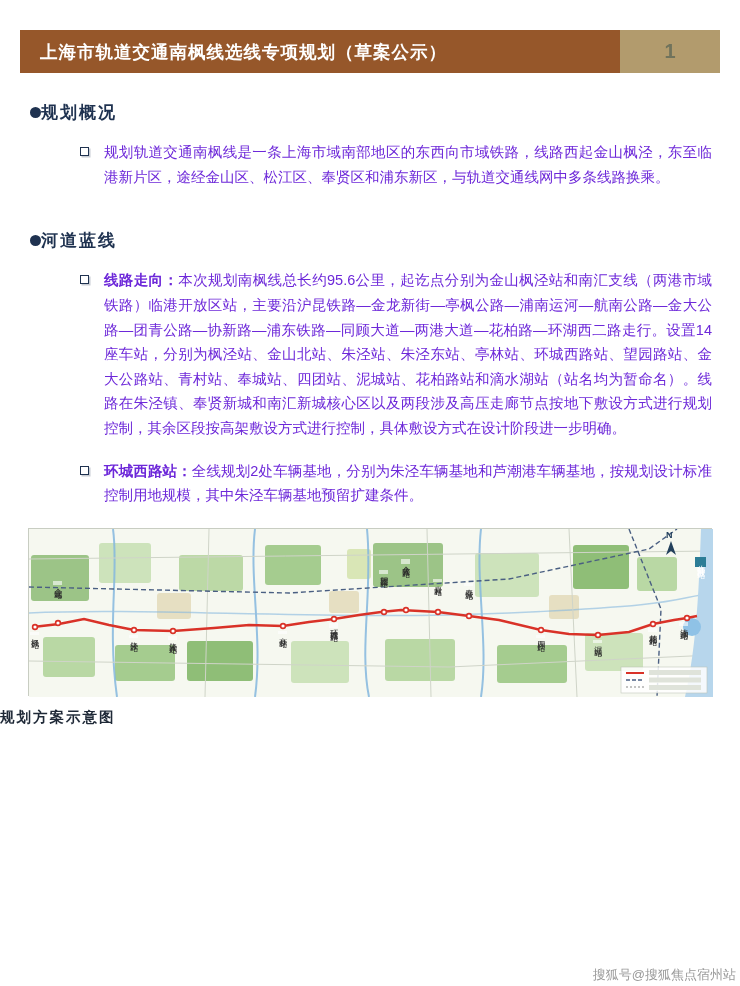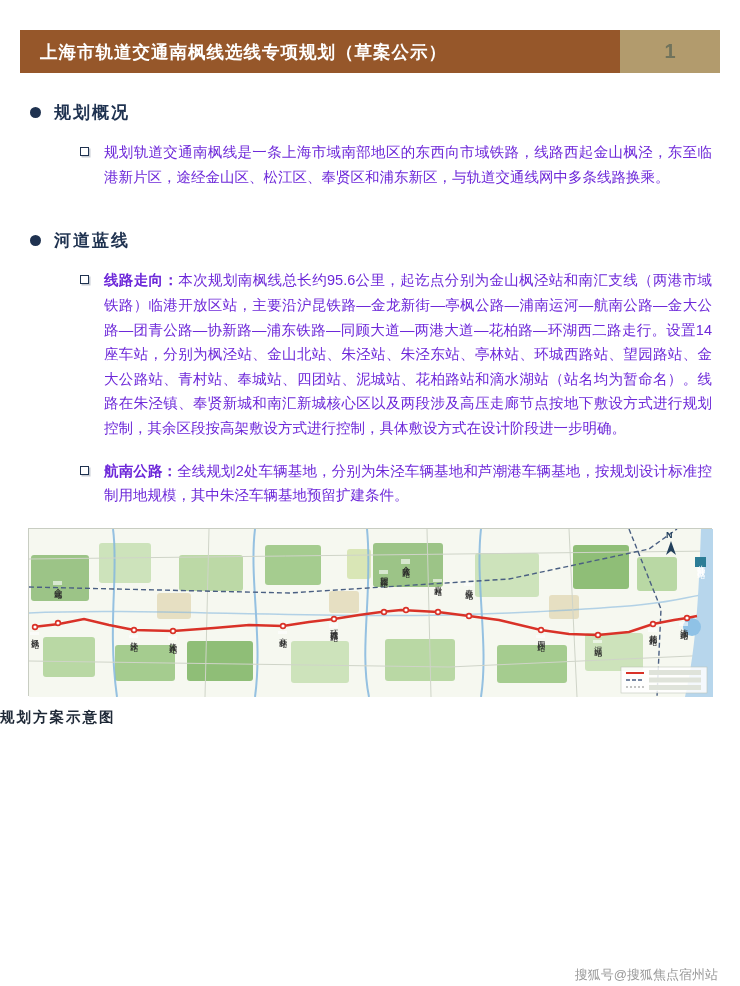--- a/index.html
+++ b/index.html
@@ -8,21 +8,21 @@
   .page { position:relative; width:740px; height:986px; margin:12px auto; background:#ffffff; overflow:hidden; color:#1f3250; }
 
   
   .titlebar { display:flex; margin:18px 20px 0 20px; height:43px; }
   .titlebar-main { flex:1; background:#96572a; color:#ffffff; font-size:17.5px; font-weight:bold;
                    display:flex; align-items:center; padding-left:20px; letter-spacing:1px; }
   .titlebar-page { width:100px; background:#b29b6d; color:#70735c; font-size:20px; font-weight:bold;
                    display:flex; align-items:center; justify-content:center; }
 
   .content { padding:0 28px; }
-  .h1row { display:flex; align-items:center; gap:13px; margin:28px 0 0 2px; }
+  .h1row { display:flex; align-items:center; margin:28px 0 0 2px; }
   .h1row.mt-lg { margin-top:40px; }
   .h1row .dot { width:11px; height:11px; border-radius:50%; background:#1f3250; flex:none; }
   .h1row h2 { font-size:17px; font-weight:bold; letter-spacing:2px; color:#1f3250; }
 
   .item { display:flex; margin:16px 0 0 52px; }
   .item + .item { margin-top:18px; }
   .sq { flex:none; width:9px; height:9px; border:1.6px solid #1f3250; margin-top:7px;
         box-shadow:1.5px 1.5px 0 rgba(31,50,80,.25); background:#fff; }
   .item p { flex:1; margin-left:15px; font-size:14.5px; line-height:1.7; text-align:justify; color:#6d28d9; }
   .item p b { font-weight:bold; }
@@ -32,21 +32,21 @@
               border:1px solid #c8cdc2; background:#f6f8f0; }
   .map-wrap svg { position:absolute; left:0; top:0; }
   .stn { position:absolute; writing-mode:vertical-rl; font-size:8px; line-height:1.15; letter-spacing:1px;
          color:#2b2b2b; background:rgba(255,255,255,.6); white-space:nowrap; }
   .stn.terminal { background:#2c7d96; color:#ffffff; padding:2px 1px; }
   .north { position:absolute; left:637px; top:1px; font-size:9px; font-weight:bold; color:#23405c; }
 
   .map-caption { margin-top:12px; text-align:left; font-size:14.5px; font-weight:bold;
                  color:#1f2937; letter-spacing:2px; }
 
-  .watermark { position:absolute; right:22px; bottom:14px; font-size:13px; color:#999999; }
+  .watermark { position:absolute; right:4px; bottom:14px; font-size:13px; color:#999999; }
 </style>
 </head>
 <body>
 
 <div class="page">
 
   <header class="titlebar">
     <div class="titlebar-main">上海市轨道交通南枫线选线专项规划（草案公示）</div>
     <div class="titlebar-page">1</div>
   </header>
@@ -68,21 +68,21 @@
       <h2>河道蓝线</h2>
     </div>
 
     <div class="item">
       <span class="sq"></span>
       <p><b>线路走向：</b><span>本次规划南枫线总长约95.6公里，起讫点分别为金山枫泾站和南汇支线（两港市域铁路）临港开放区站，主要沿沪昆铁路—金龙新街—亭枫公路—浦南运河—航南公路—金大公路—团青公路—协新路—浦东铁路—同顾大道—两港大道—花柏路—环湖西二路走行。设置14座车站，分别为枫泾站、金山北站、朱泾站、朱泾东站、亭林站、环城西路站、望园路站、金大公路站、青村站、奉城站、四团站、泥城站、花柏路站和滴水湖站（站名均为暂命名）。线路在朱泾镇、奉贤新城和南汇新城核心区以及两段涉及高压走廊节点按地下敷设方式进行规划控制，其余区段按高架敷设方式进行控制，具体敷设方式在设计阶段进一步明确。</span></p>
     </div>
 
     <div class="item">
       <span class="sq"></span>
-      <p><b>航南公路：</b><span>全线规划2处车辆基地，分别为朱泾车辆基地和芦潮港车辆基地，按规划设计标准控制用地规模，其中朱泾车辆基地预留扩建条件。</span></p>
+      <p><b>环城西路站：</b><span>全线规划2处车辆基地，分别为朱泾车辆基地和芦潮港车辆基地，按规划设计标准控制用地规模，其中朱泾车辆基地预留扩建条件。</span></p>
     </div>
 
 
 
   </div>
 
   <figure class="map-wrap">
     <svg width="684" height="168" viewBox="0 0 684 168">
       <rect width="684" height="168" fill="#f6f8f0"></rect>
       <g>

